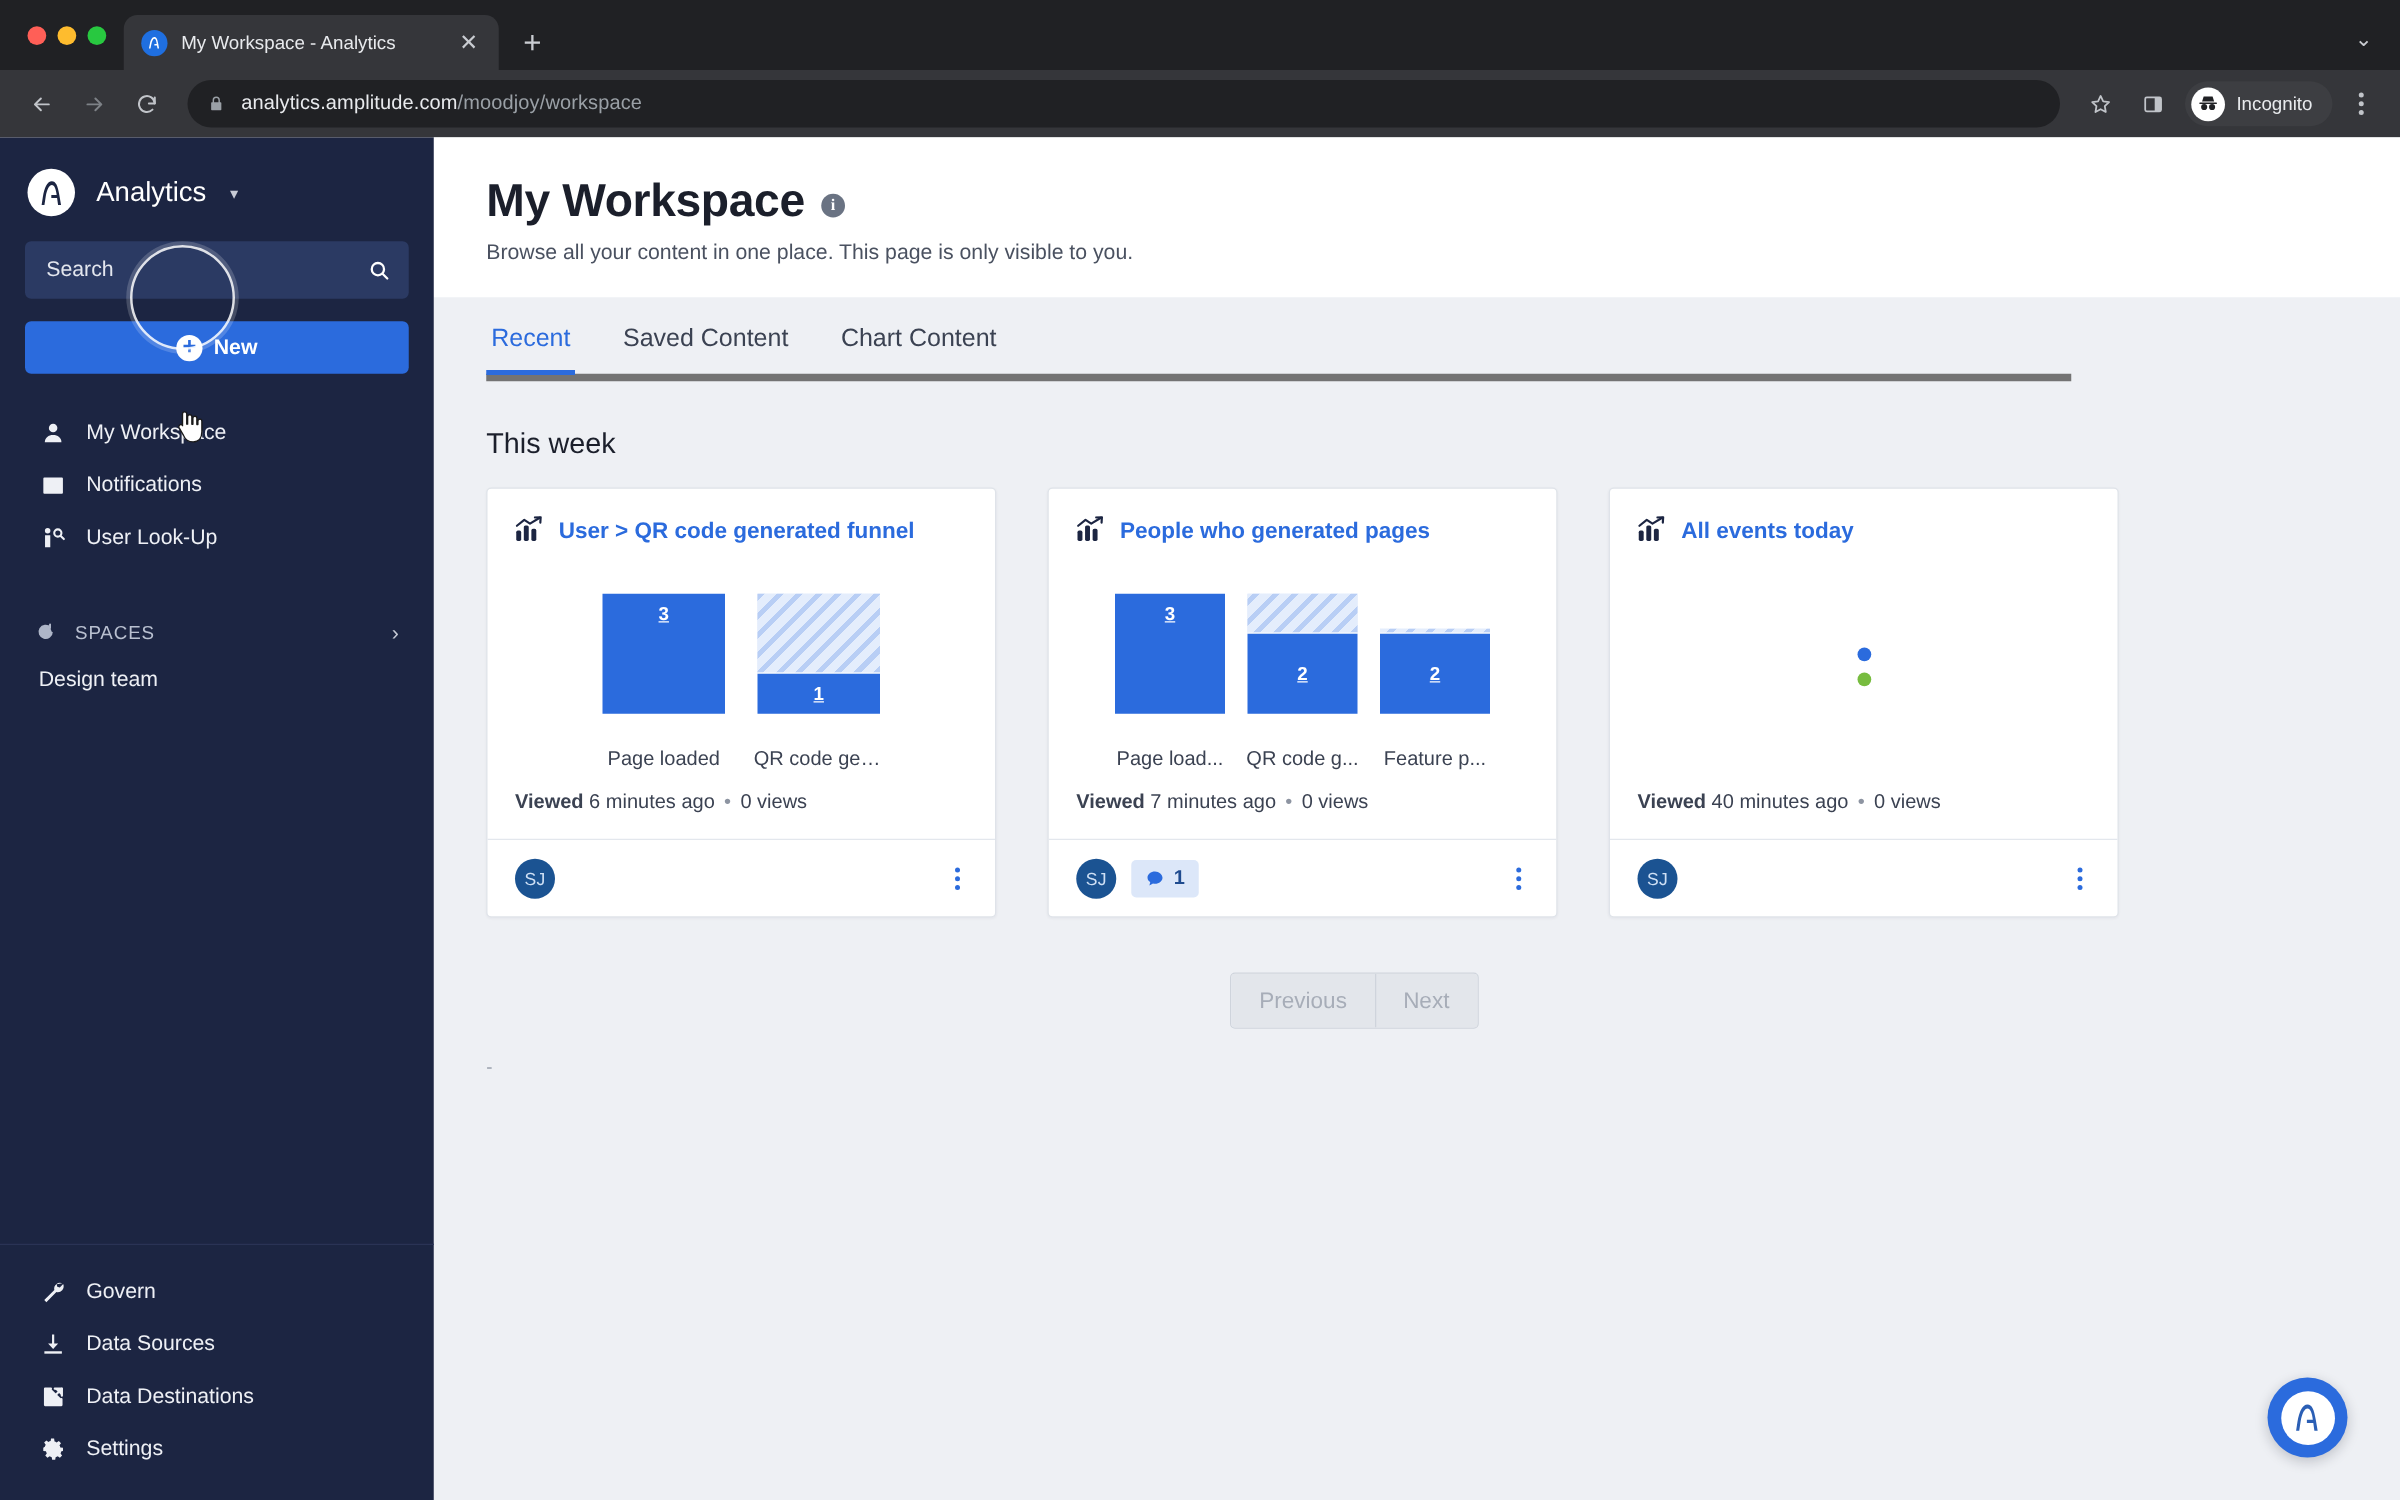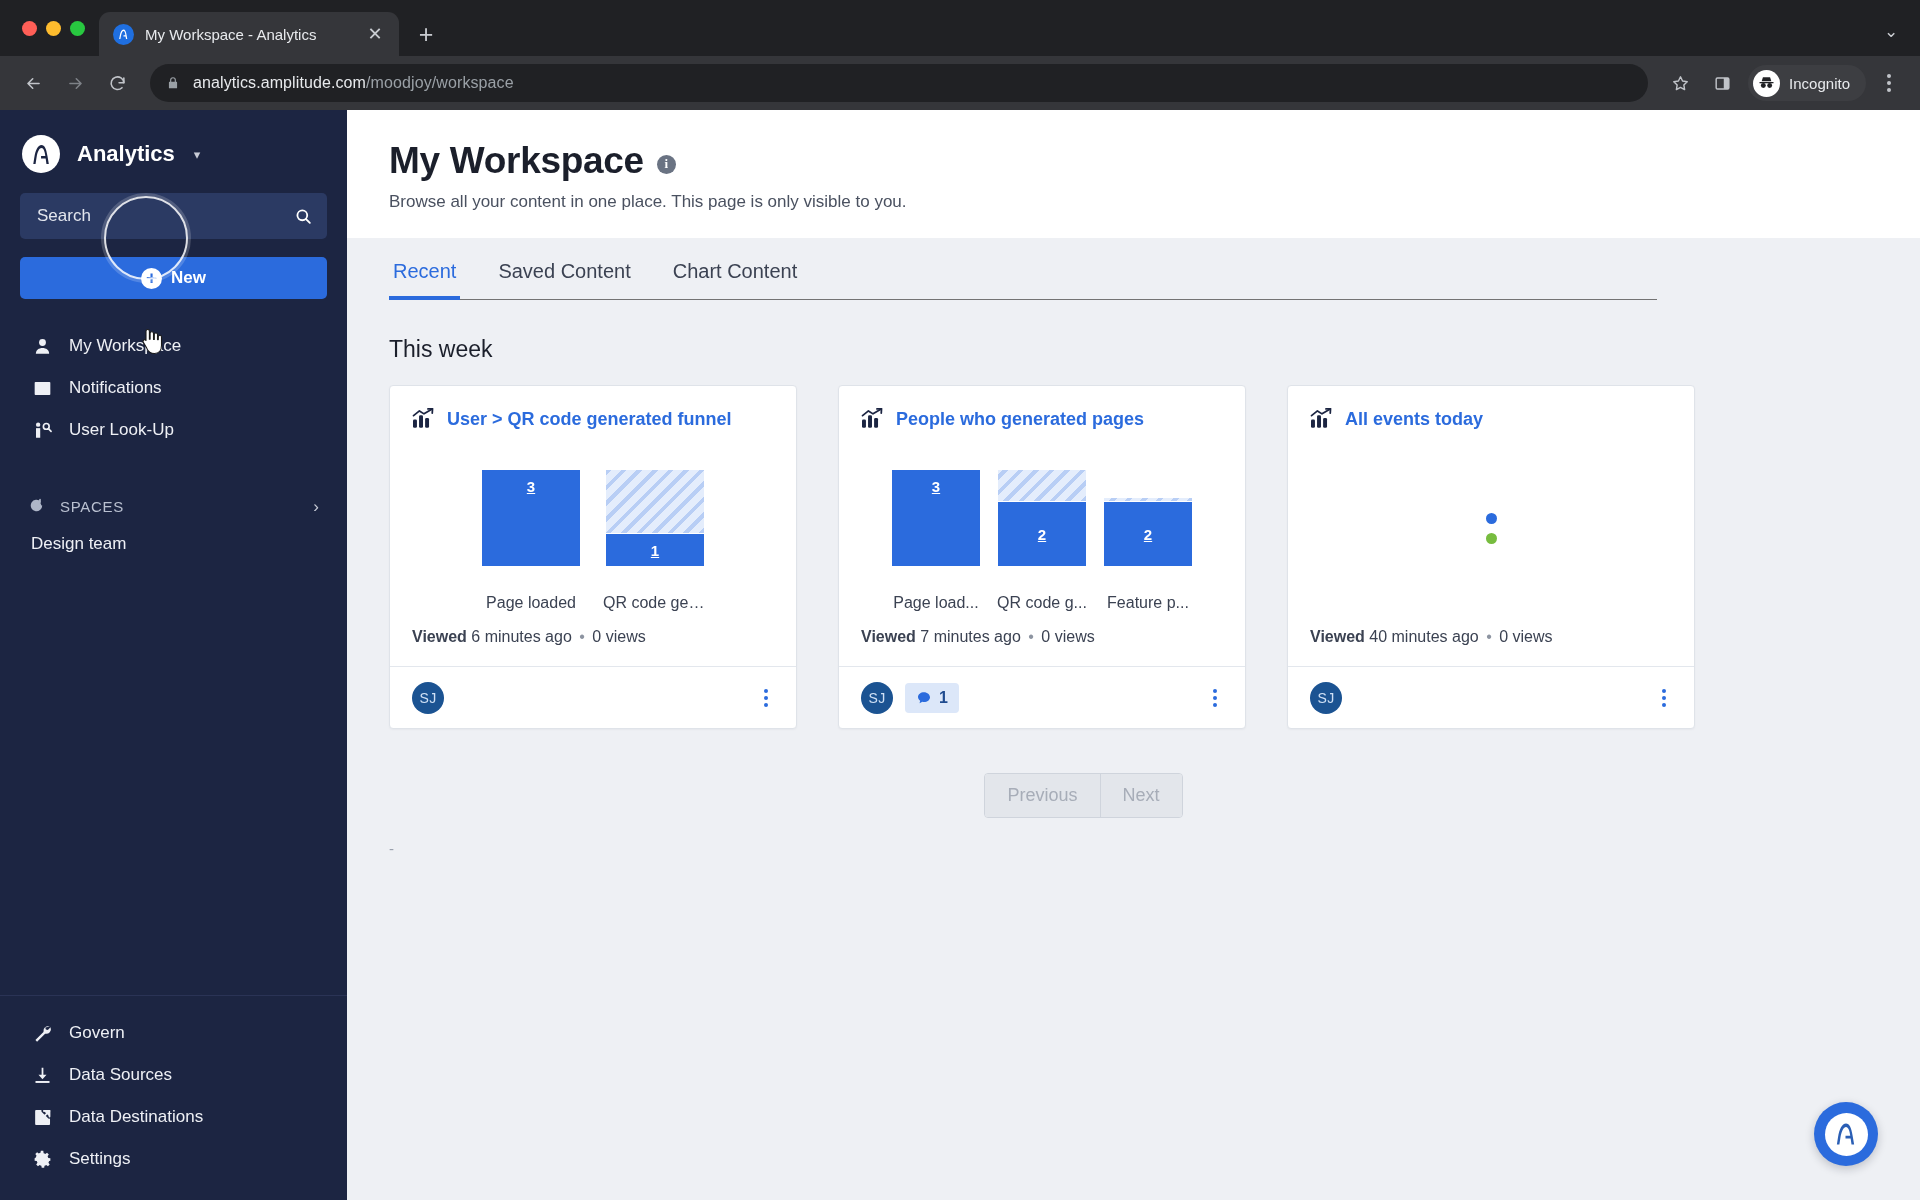--- a/index.html
+++ b/index.html
@@ -101,21 +101,21 @@
   .sidebar {
     width: 347px; flex: 0 0 347px; background: #1c2542;
     display: flex; flex-direction: column; position: relative;
   }
   .brand { display: flex; align-items: center; gap: 17px; padding: 25px 0 20px 22px; }
   .brand-logo {
     width: 38px; height: 38px; border-radius: 50%; background: #fff;
     display: flex; align-items: center; justify-content: center; flex: 0 0 auto;
   }
   .brand-logo svg { width: 27px; height: 27px; }
-  .brand-name { color: #fff; font-size: 22px; font-weight: 700; }
+  .brand-name { color: #fff; font-size: 22px; font-weight: 400; }
   .brand-caret { color: #c7cbd6; font-size: 13px; margin-left: 2px; }
 
   .search-row { padding: 0 20px; position: relative; }
   .searchbox {
     height: 46px; background: #2b3a63; border-radius: 5px;
     display: flex; align-items: center; justify-content: space-between;
     padding: 0 14px 0 17px;
   }
   .searchbox .sp { color: #e3e6ee; font-size: 17px; }
   .searchbox .si { color: #fff; display: flex; }
@@ -170,21 +170,21 @@
   .page-title { font-size: 37px; font-weight: 700; color: #1b1f2b; letter-spacing: -.3px; }
   .info-dot {
     width: 19px; height: 19px; border-radius: 50%; background: #6a7383; color: #fff;
     font-size: 13px; font-weight: 700; display: flex; align-items: center;
     justify-content: center; font-family: "Liberation Serif", serif; margin-top: 6px;
   }
   .page-sub { font-size: 17px; color: #4a5160; margin-top: 10px; }
 
   .tabs-wrap { padding: 0 0 0 42px; background: #eef0f4; }
   .tabs {
-    display: flex; gap: 34px; border-bottom: 1px solid #737373;
+    display: flex; gap: 34px; border-bottom: 6px solid #737373;
     padding-top: 22px; width: 1268px; max-width: calc(100% - 100px);
   }
   .tab-item {
     font-size: 20px; color: #3b4252; padding: 0 4px 13px 4px;
     border-bottom: 4px solid transparent; margin-bottom: -1px;
   }
   .tab-item.active { color: #2b6bdd; border-bottom-color: #2b6bdd; font-weight: 400; }
 
   .section-title { font-size: 23px; color: #1b1f2b; font-weight: 400; padding: 36px 0 0 42px; }
 

